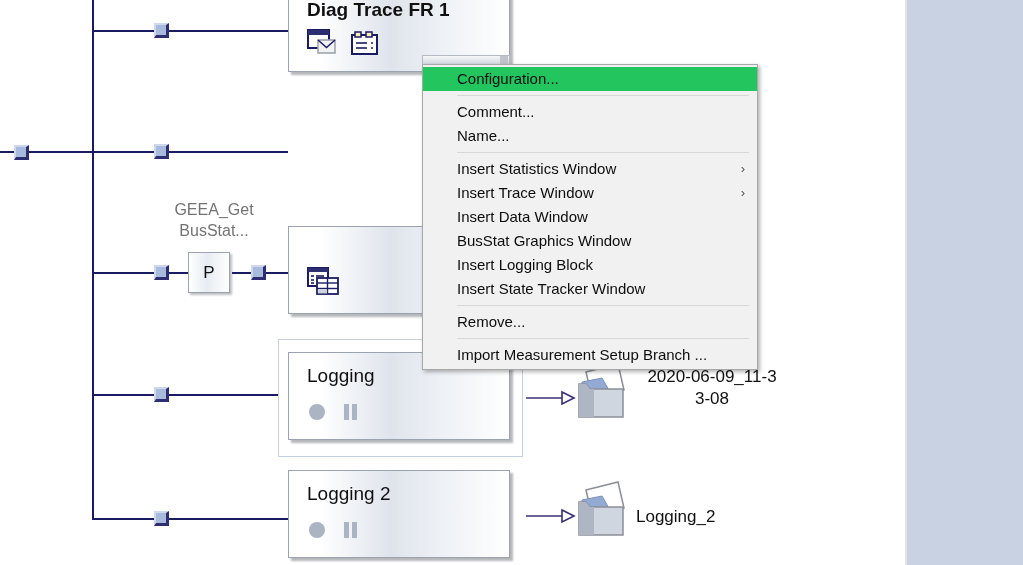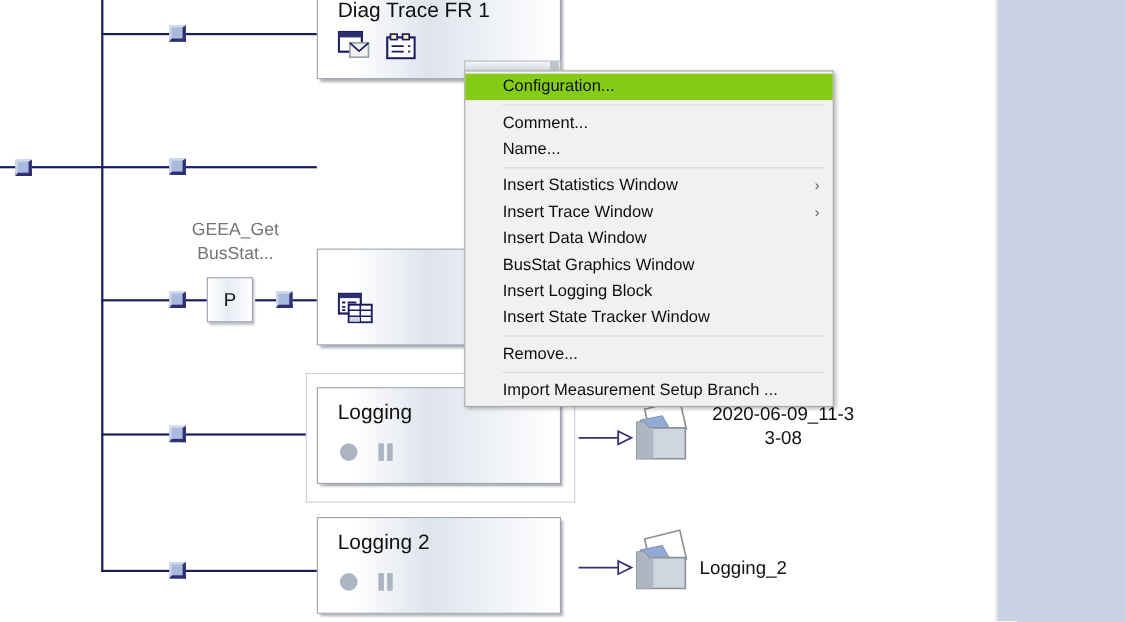--- a/index.html
+++ b/index.html
@@ -81,21 +81,21 @@
     box-shadow:2px 2px 4px rgba(0,0,0,.30);
     padding:2px 0 2px 0;
     z-index:50;
   }
   .ctx-item{
     position:relative;
     height:24px;line-height:24px;
     padding-left:34px;padding-right:28px;
     font-size:15px;color:#0d0d0d;white-space:nowrap;
   }
-  .ctx-item.highlight{background:#84cc16;color:#101010;}
+  .ctx-item.highlight{background:#22c55e;color:#101010;}
   .ctx-sep{height:1px;background:#d7d7d7;margin:4px 8px 4px 34px;}
   .ctx-arrow{
     position:absolute;right:12px;top:0;height:24px;line-height:24px;
     font-size:13px;color:#555;
   }
   
   .tool-sliver{
     position:absolute;
     background:linear-gradient(to bottom,#f6f7f9,#d4d8e0);
     border:1px solid #b4b9c2;
@@ -135,21 +135,21 @@
 
   <div class="net-label" style="left:131px;top:199px;width:166px;">
     <div>GEEA_Get</div>
     <div>BusStat...</div>
   </div>
   <div class="pblock" style="left:188px;top:252px;width:42px;height:41px;">
     <span>P</span>
   </div>
 
   <div class="block" style="left:288px;top:-16px;width:222px;height:88px;">
-    <div class="block-title" style="top:14px;">Diag Trace FR 1</div>
+    <div class="block-title" style="top:14px;font-weight:bold;">Diag Trace FR 1</div>
     <div class="block-icons" style="bottom:12px;">
 
       <span>
         <svg width="30" height="26" viewBox="0 0 30 26">
           <rect x="1" y="1" width="21" height="18" fill="#ffffff" stroke="#1b1b63" stroke-width="2"></rect>
           <rect x="1" y="1" width="21" height="5" fill="#2e2e73"></rect>
           <rect x="11" y="11" width="17" height="13" fill="#f2f2f2" stroke="#9aa0a8" stroke-width="1.5"></rect>
           <polyline points="11,11 19.5,18.5 28,11" fill="none" stroke="#1b1b63" stroke-width="1.5"></polyline>
         </svg>
       </span>

